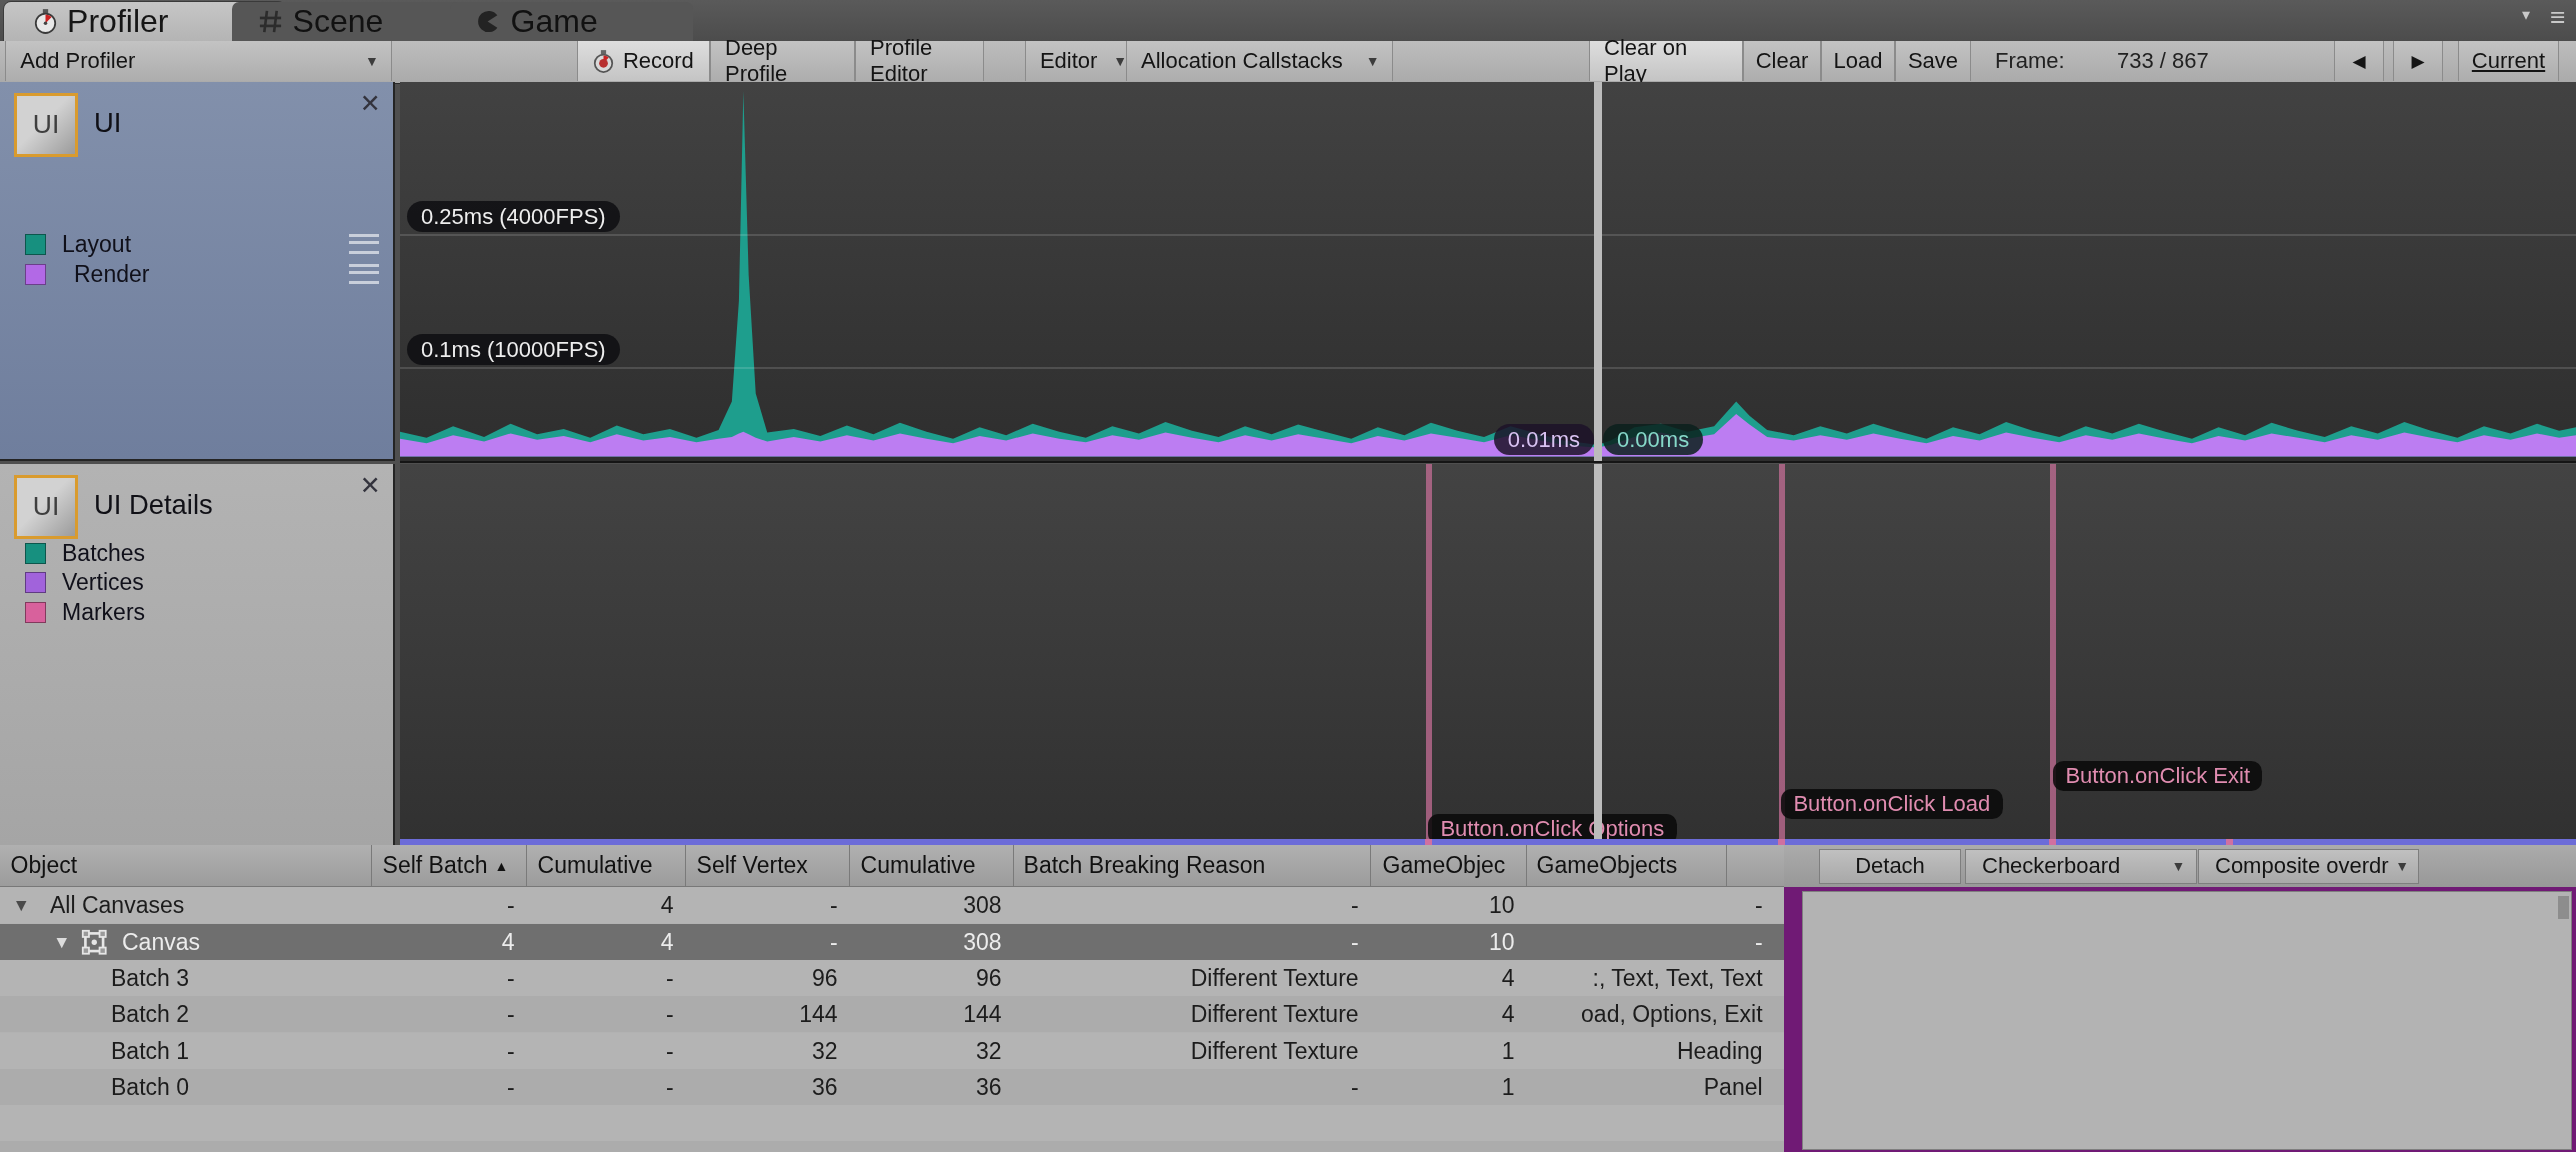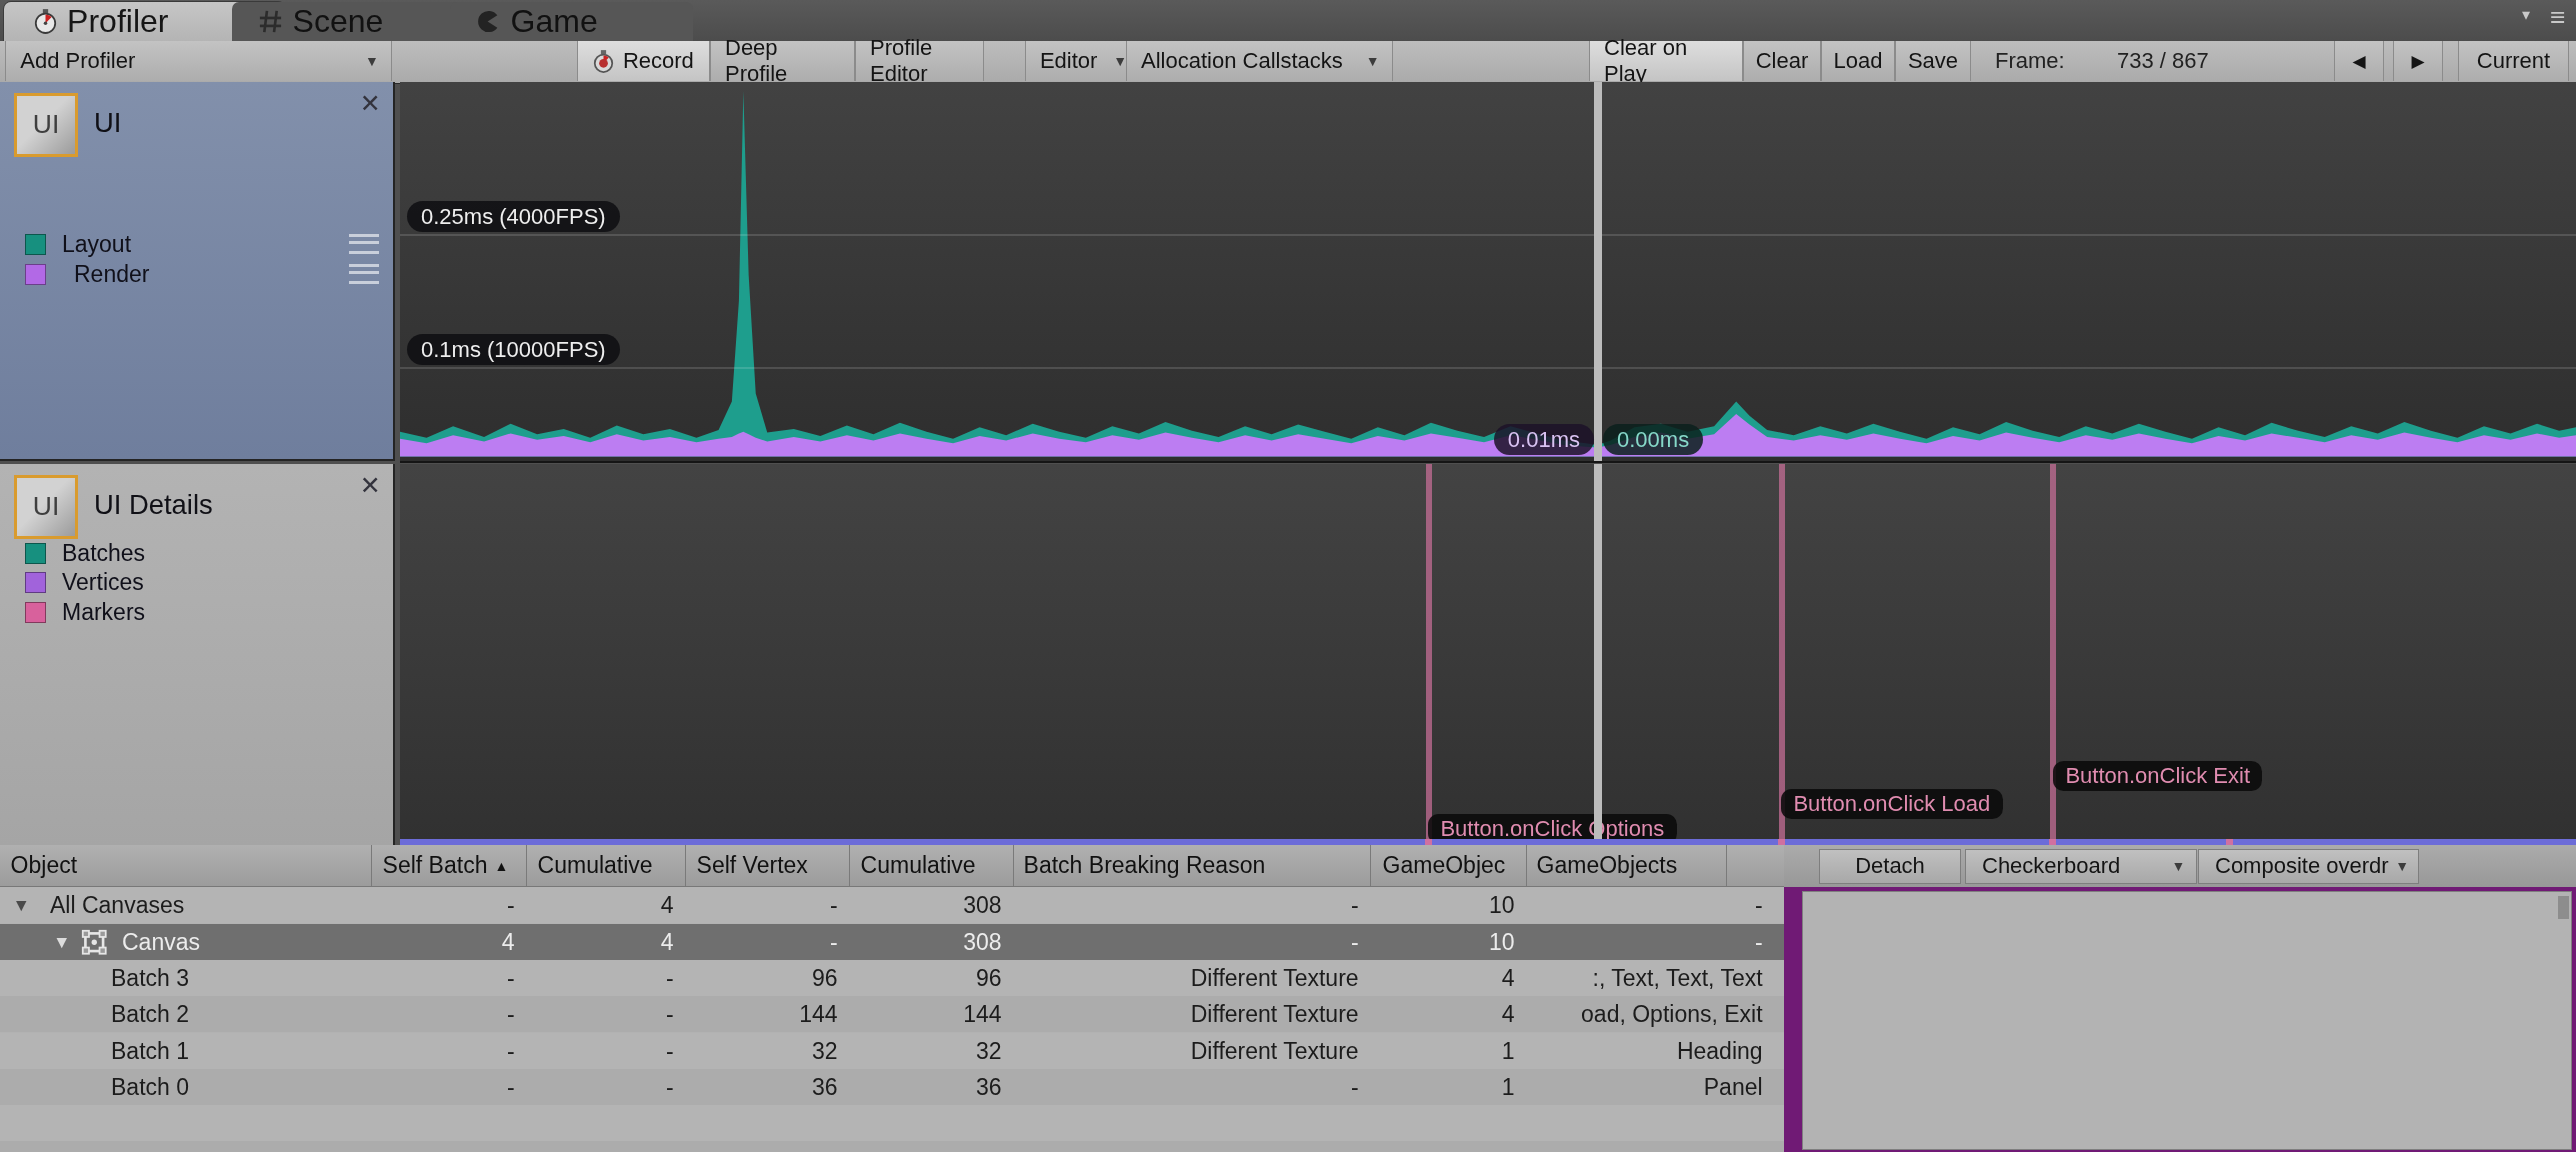--- a/index.html
+++ b/index.html
@@ -159,21 +159,21 @@
         <span>Save</span>
       </div>
     <div class="frame-label" style="left:1995px;">Frame:</div>
     <div class="frame-label" style="left:2117px;">733 / 867</div>
     <div class="tbtn" style="left:2334px;width:50px;font-size:17px;">
         <span>◀</span>
       </div>
     <div class="tbtn" style="left:2393px;width:50px;font-size:17px;">
         <span>▶</span>
       </div>
-    <div class="tbtn" style="left:2458px;width:111px;">
+    <div class="tbtn" style="left:2458px;width:101px;text-decoration:underline;">
         <span>Current</span>
       </div>
   </div>
 
   <div id="mod-ui" class="abs">
     <div class="mod-icon">UI</div>
     <div class="mod-title">UI</div>
     <div class="mod-close">✕</div>
     <div class="legend-item" style="top:149px;">
       <span class="chip" style="background: rgb(23, 144, 127);"></span>

